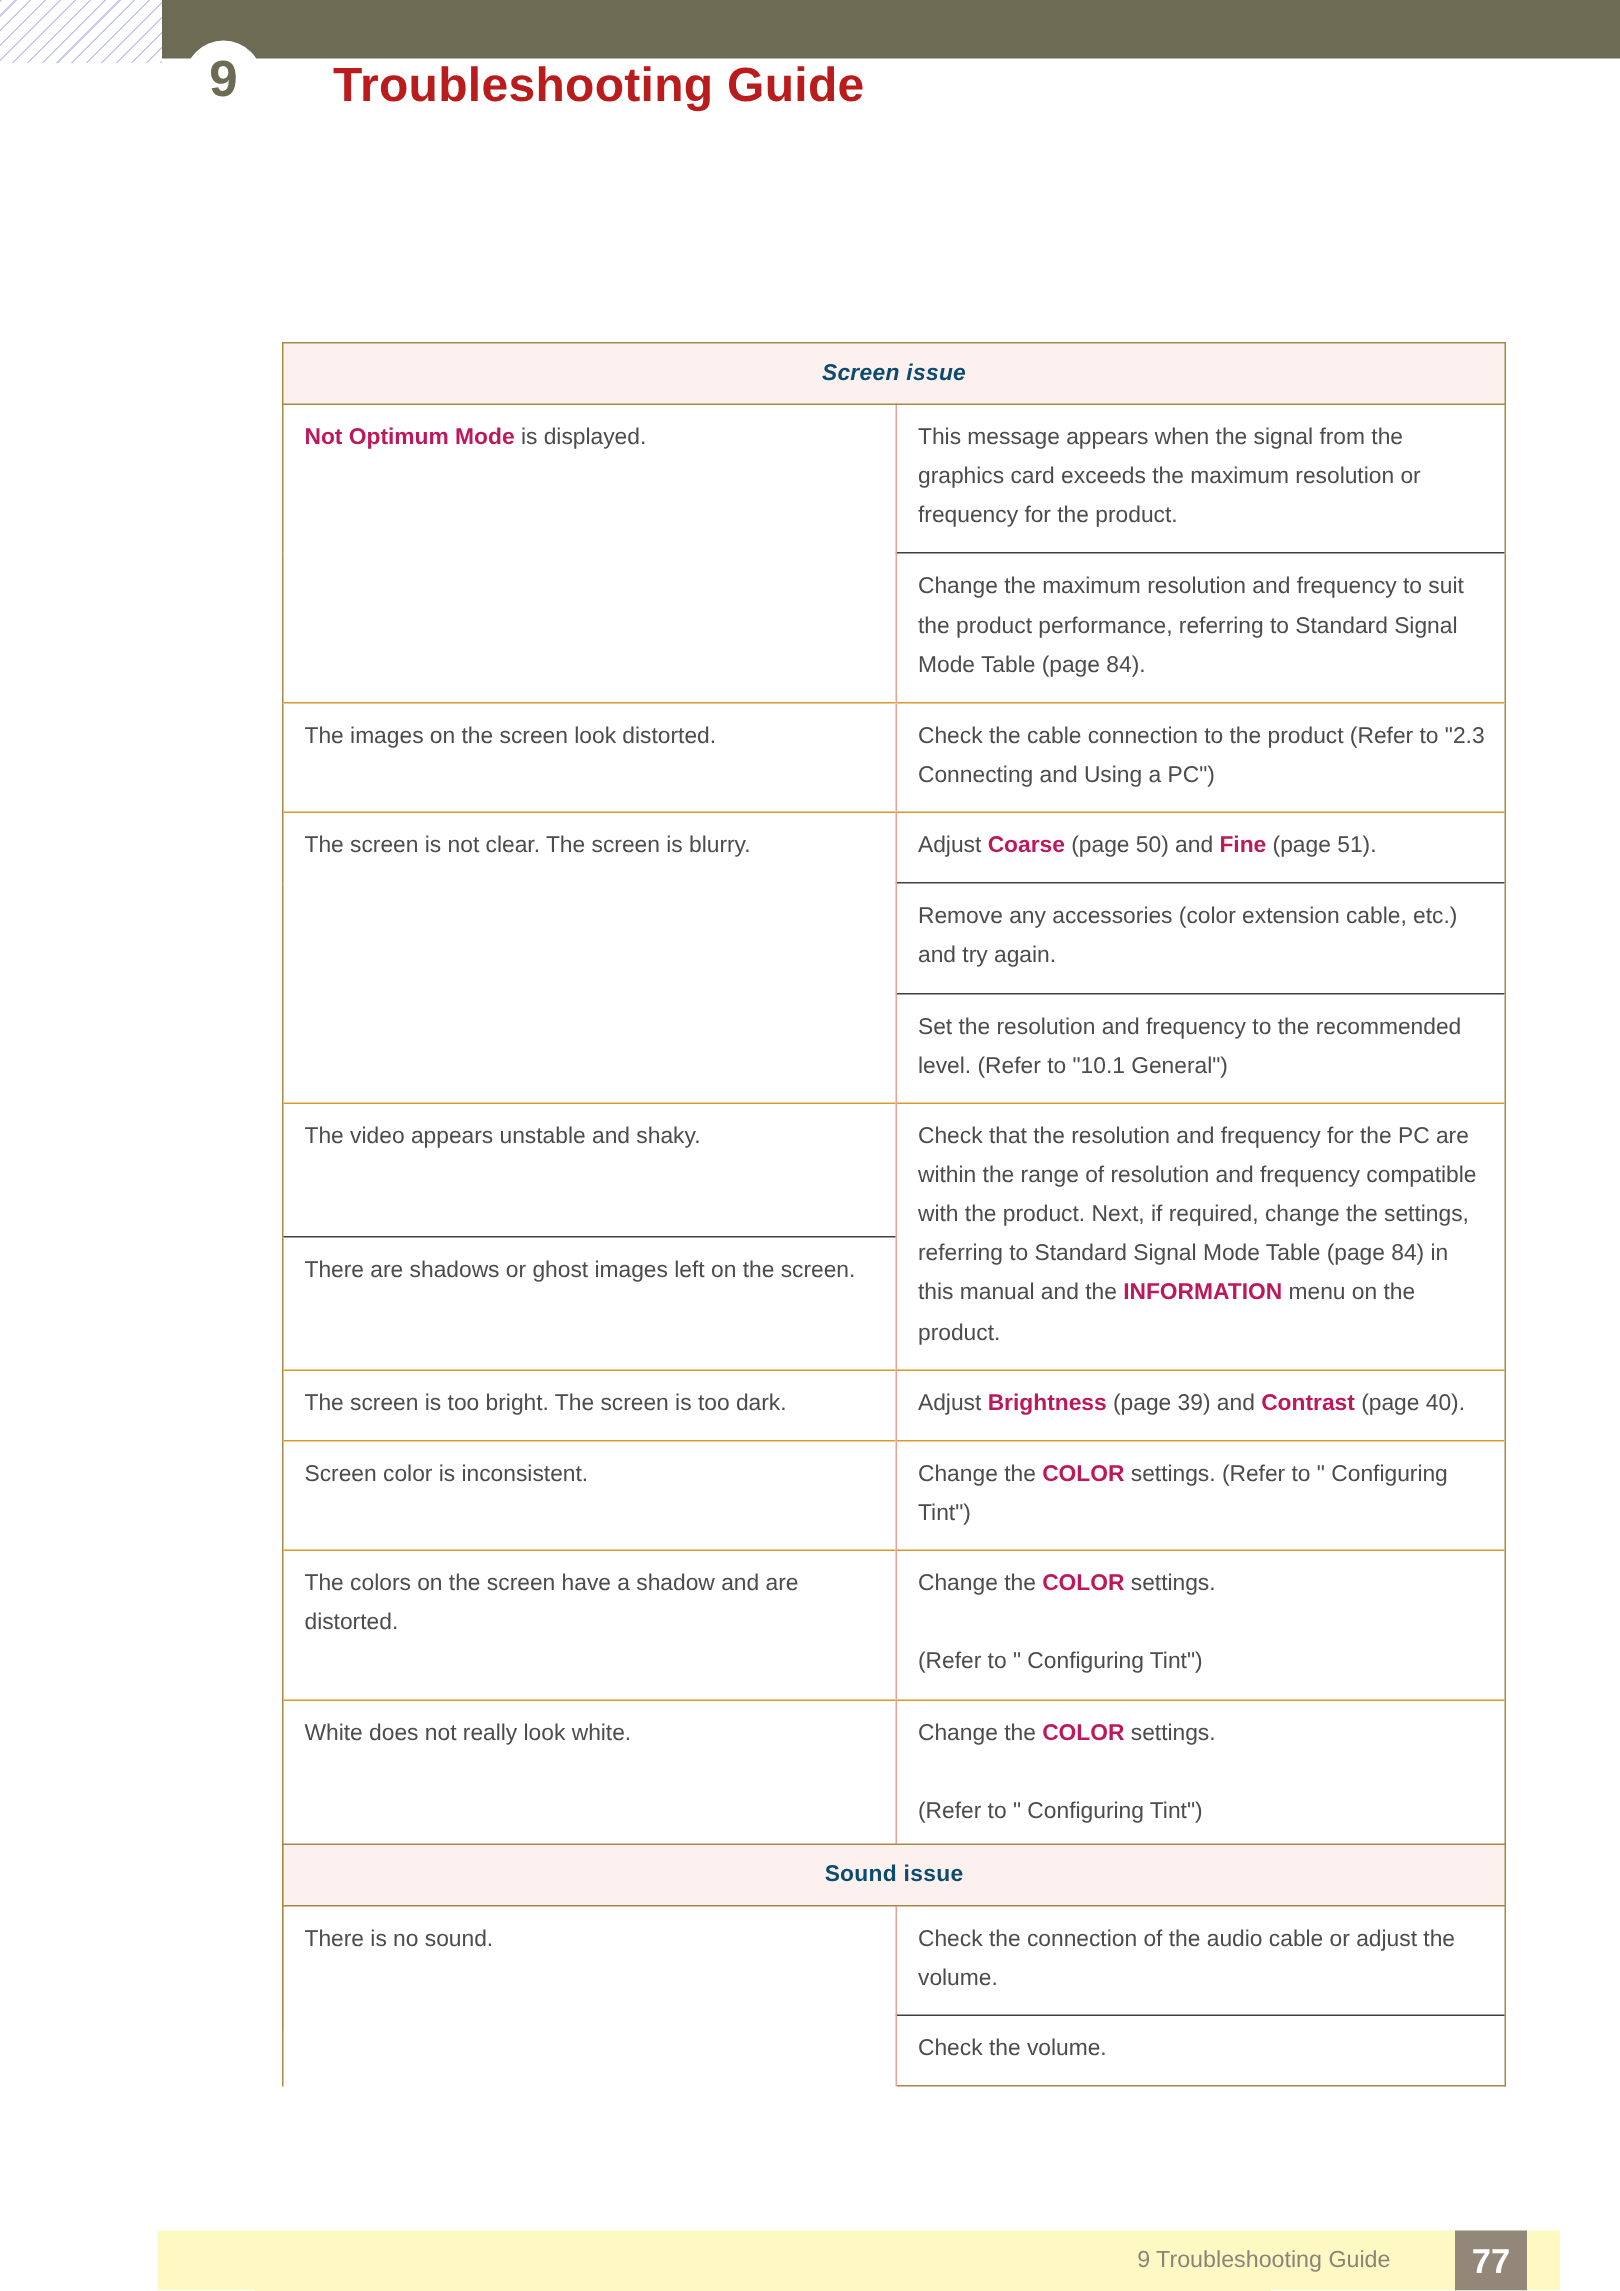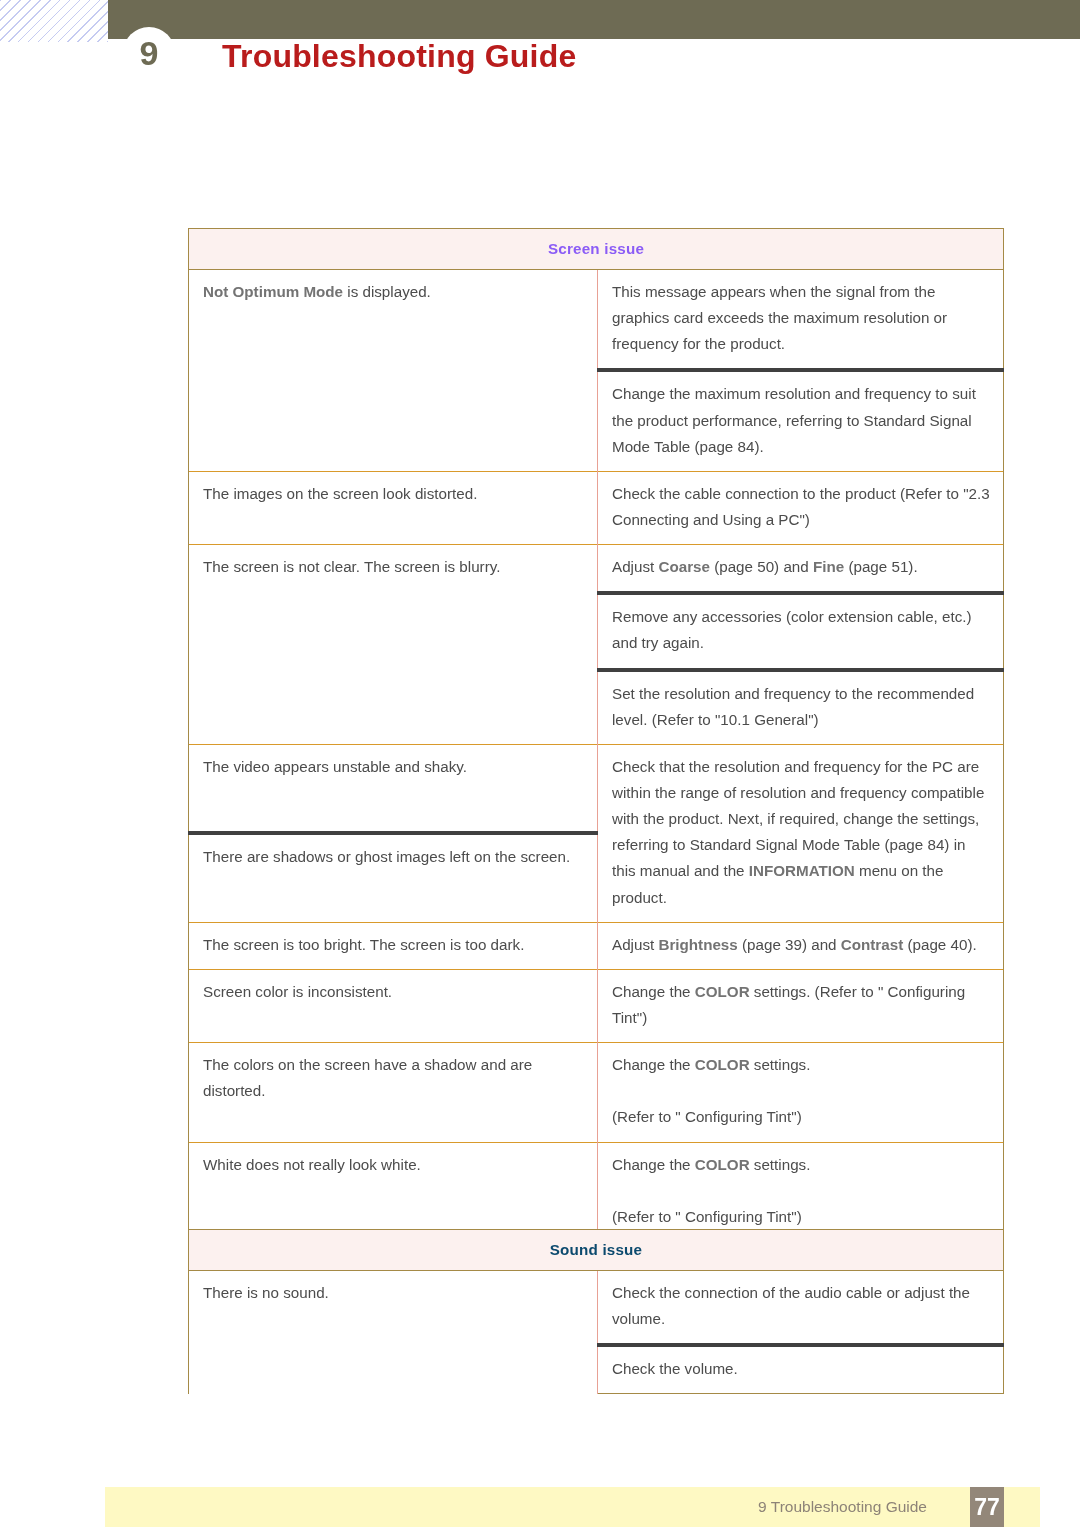--- a/index.html
+++ b/index.html
@@ -100,53 +100,53 @@
     border-right: 1px solid #a58a46;
     background: #ffffff;
   }
   .issue-table td.sym {
     border-right: 1px solid #e8a195;
   }
   .issue-table td.sol {
     border-left: none;
   }
   .issue-table tr.row-sep td {
-    border-top: 4px solid #404040;
+    border-top: 1px solid #404040;
   }
   .issue-table tr.group-sep td {
     border-top: 1px solid #d99a2b;
     border-radius: 15px;
   }
   .issue-table tr.last-row td {
     border-bottom: 1px solid #a58a46;
   }
 
   .kw {
-    color: #737373;
+    color: #be185d;
     font-weight: bold;
   }
 
   
   #page-footer {
     position: absolute;
     left: 105px; top: 1487px;
     width: 935px; height: 40px;
     background: #d9d4c0;
   }
   #footer-label {
     position: absolute;
     right: 113px; top: 11px;
     font-size: 15.5px;
     color: #8d8377;
     white-space: nowrap;
   }
   #footer-pagenum {
     position: absolute;
     left: 865px; top: 0;
-    width: 34px; height: 40px;
+    width: 48px; height: 40px;
     background: #938779;
     color: #ffffff;
     font-size: 23px;
     font-weight: bold;
     line-height: 40px;
     text-align: center;
   }
 </style>
 </head>
 <body>
@@ -159,21 +159,21 @@
   <div id="page-title" style="color: #b91c1c;">Troubleshooting Guide</div>
 </div>
 
 <table class="issue-table" id="table-screen">
   <colgroup>
     <col class="col-symptom">
       <col class="col-solution">
   </colgroup>
   <thead>
     <tr>
-      <th class="section-head" colspan="2" style="background: rgb(252, 241, 239); color: #8b5cf6;">Screen issue</th>
+      <th class="section-head" colspan="2" style="background: rgb(252, 241, 239); color: #0c4a6e; font-style: italic;">Screen issue</th>
     </tr>
   </thead>
   <tbody id="screen-body">
       <tr>
         <td class="sym" rowspan="2"><span class="kw">Not Optimum Mode</span> is displayed.</td>
         <td class="sol">This message appears when the signal from the graphics card exceeds the maximum resolution or frequency for the product.</td>
       </tr>
       <tr class="row-sep">
         <td class="sol">Change the maximum resolution and frequency to suit the product performance, referring to Standard Signal Mode Table (page 84).</td>
       </tr>

